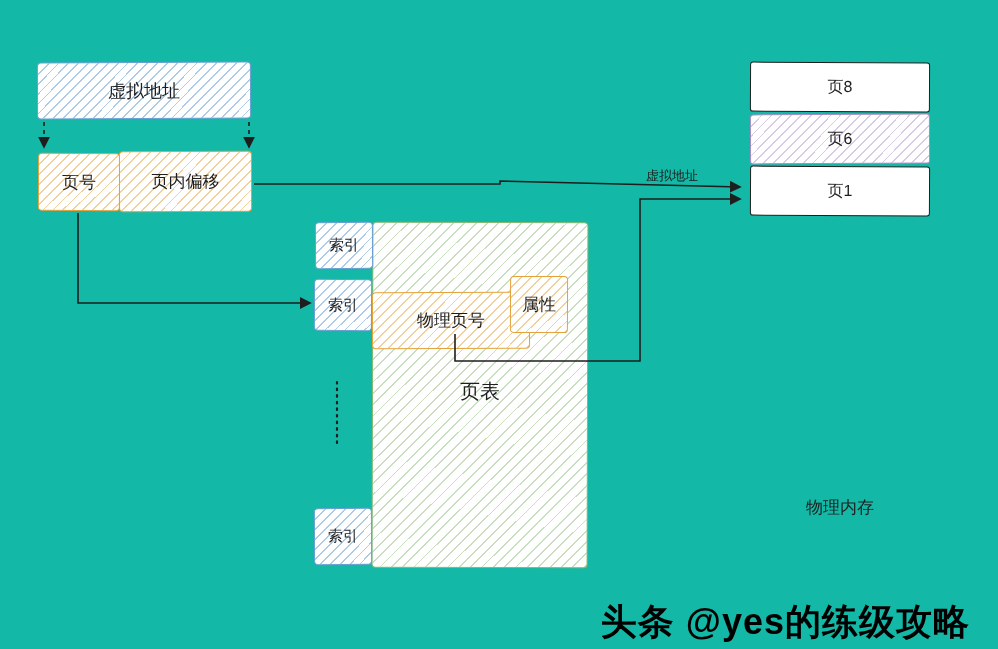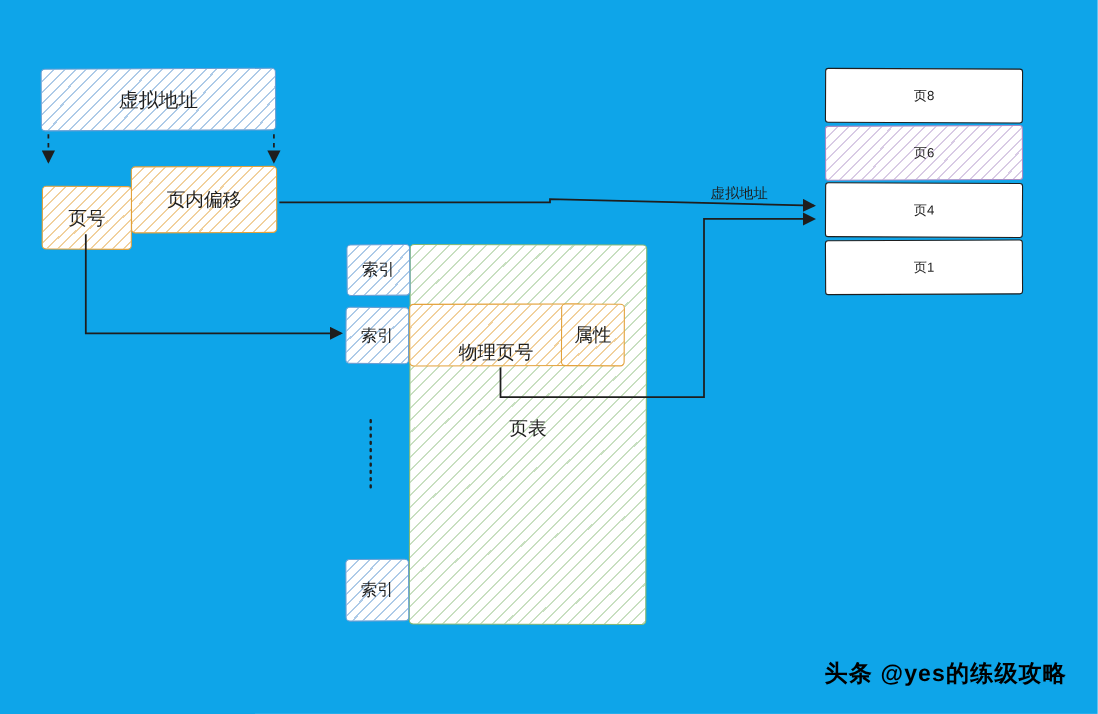--- a/index.html
+++ b/index.html
@@ -1,63 +1,63 @@
 <!DOCTYPE html>
 <html><head>
 <meta charset="utf-8">
 <style>
   html,body{margin:0;padding:0;background:#ffffff;}
   body{font-family:"Liberation Sans","DejaVu Sans",sans-serif;color:#1e1e1e;}
-  .canvas{position:relative;width:998px;height:649px;background:#0ea5e9;overflow:hidden;}
+  .canvas{position:relative;width:998px;height:649px;background:#14b8a6;overflow:hidden;}
 
   .connectors{position:absolute;left:0;top:0;z-index:6;pointer-events:none;}
   .ln{stroke:#1e1e1e;stroke-width:1.6;fill:none;}
   .arrow{marker-end:url(#arrowhead);}
   .dashed{stroke-dasharray:4 4;}
   .dotted{stroke-dasharray:1.6 5;stroke-width:2.2;stroke-linecap:round;}
 
   .box{position:absolute;display:flex;align-items:center;justify-content:center;
        box-sizing:border-box;border:1.7px solid #1e1e1e;border-radius:4px;
        font-size:17px;background-color:#fff;z-index:3;}
 
   .hx-blue{border-color:#6a9fd4;
     background-image:repeating-linear-gradient(135deg, rgba(106,159,212,.55) 0 1.3px, transparent 1.3px 7px);}
   .hx-yellow{border-color:#e3a23a;
     background-image:repeating-linear-gradient(135deg, rgba(227,162,58,.5) 0 1.3px, transparent 1.3px 7px);}
   .hx-green{border-color:#84b873;
     background-image:repeating-linear-gradient(135deg, rgba(132,184,115,.45) 0 1.3px, transparent 1.3px 8px);}
 
   .virtual-address{left:37px;top:62px;width:214px;height:57px;transform:rotate(-0.25deg);font-size:18px;}
-  .page-number{left:38px;top:169px;width:82px;height:58px;transform:rotate(0.3deg);}
+  .page-number{left:38px;top:153px;width:82px;height:58px;transform:rotate(0.3deg);}
   .page-offset{left:119px;top:151px;width:133px;height:61px;transform:rotate(-0.2deg);align-items:center;}
 
   .page-table{left:372px;top:222px;width:216px;height:346px;z-index:1;transform:rotate(0.15deg);}
-  .page-table-label{position:absolute;left:0;top:155px;width:100%;text-align:center;font-size:17px;}
+  .page-table-label{position:absolute;left:0;top:155px;width:100%;text-align:center;font-size:20px;}
 
   .index1{left:315px;top:222px;width:58px;height:47px;font-size:15px;transform:rotate(-0.4deg);z-index:3;}
   .index2{left:314px;top:279px;width:58px;height:52px;font-size:15px;transform:rotate(0.35deg);z-index:3;}
   .index3{left:314px;top:508px;width:58px;height:57px;font-size:15px;transform:rotate(-0.3deg);z-index:3;}
 
-  .phys-page{left:372px;top:276px;width:158px;height:57px;z-index:4;transform:rotate(-0.15deg);align-items:flex-end;}
+  .phys-page{left:372px;top:292px;width:158px;height:57px;z-index:4;transform:rotate(-0.15deg);}
   .attr{left:510px;top:276px;width:58px;height:57px;z-index:4;transform:rotate(0.25deg);}
 
   .memory{position:absolute;left:750px;top:62px;width:180px;z-index:3;}
   .mem-row{position:relative;box-sizing:border-box;height:50px;margin-bottom:2px;
            border:1.7px solid #1e1e1e;border-radius:3px;background:#fff;
-           display:flex;align-items:center;justify-content:center;font-size:12px;}
+           display:flex;align-items:center;justify-content:center;font-size:16px;}
   .mem-row:nth-child(odd){transform:rotate(0.25deg);}
   .mem-row:nth-child(even){transform:rotate(-0.25deg);}
   .mem-row.highlight{border-color:#a98bc4;
     background-image:repeating-linear-gradient(135deg, rgba(169,139,196,.45) 0 1.3px, transparent 1.3px 7px);}
 
   .memory-caption{position:absolute;left:750px;top:496px;width:180px;text-align:center;font-size:17px;}
 
   .offset-arrow-label{position:absolute;left:646px;top:167px;font-size:13px;z-index:7;}
 
-  .watermark{position:absolute;right:28px;top:598px;font-size:21px;font-weight:bold;
+  .watermark{position:absolute;right:28px;top:598px;font-size:36px;font-weight:bold;
              letter-spacing:1px;color:#000;}
 </style>
 </head>
 <body>
 
 <div class="canvas">
 
   <svg class="connectors" width="998" height="649" viewBox="0 0 998 649">
     <defs>
       <marker id="arrowhead" viewBox="0 0 10 10" refX="8.5" refY="5" markerWidth="7.5" markerHeight="7.5" orient="auto-start-reverse">
@@ -106,20 +106,20 @@
 
   <div class="box hx-yellow attr">
     <span>属性</span>
   </div>
 
   <div class="offset-arrow-label">虚拟地址</div>
 
   <div class="memory">
     <div class="mem-row">页8</div>
     <div class="mem-row highlight">页6</div>
-    <div class="mem-row">页4</div>
     <div class="mem-row">页1</div>
   </div>
 
+  <div class="memory-caption">物理内存</div>
 
   <div class="watermark">头条 @yes的练级攻略</div>
 
 </div>
 
 </body></html>

